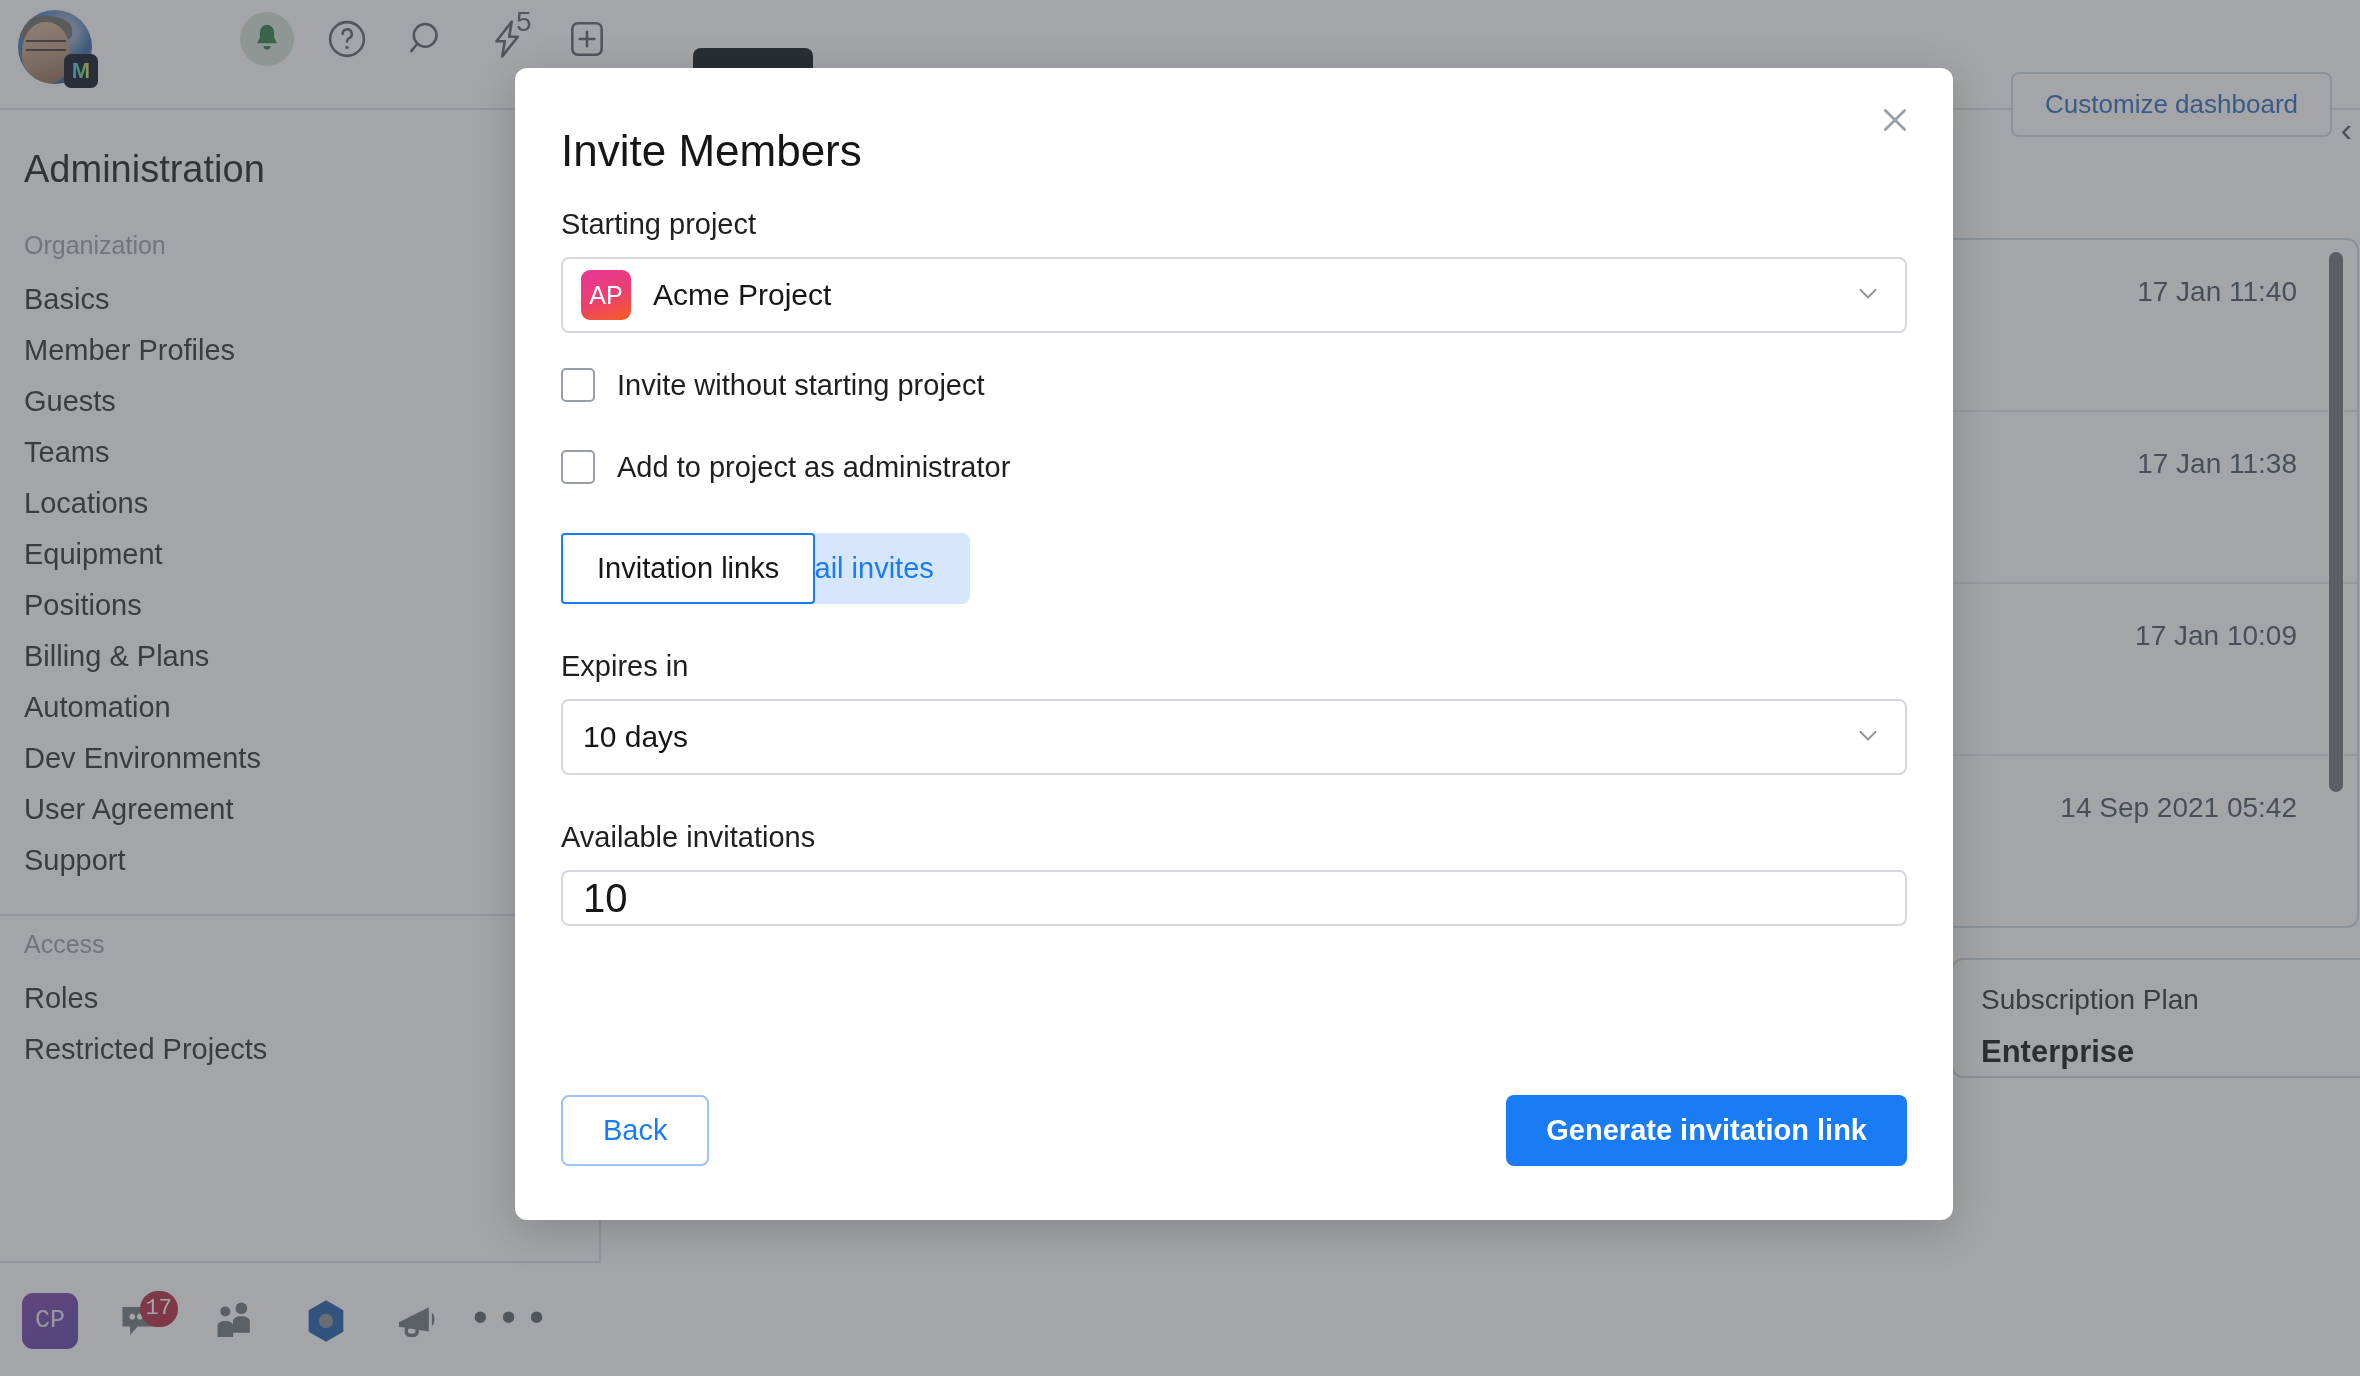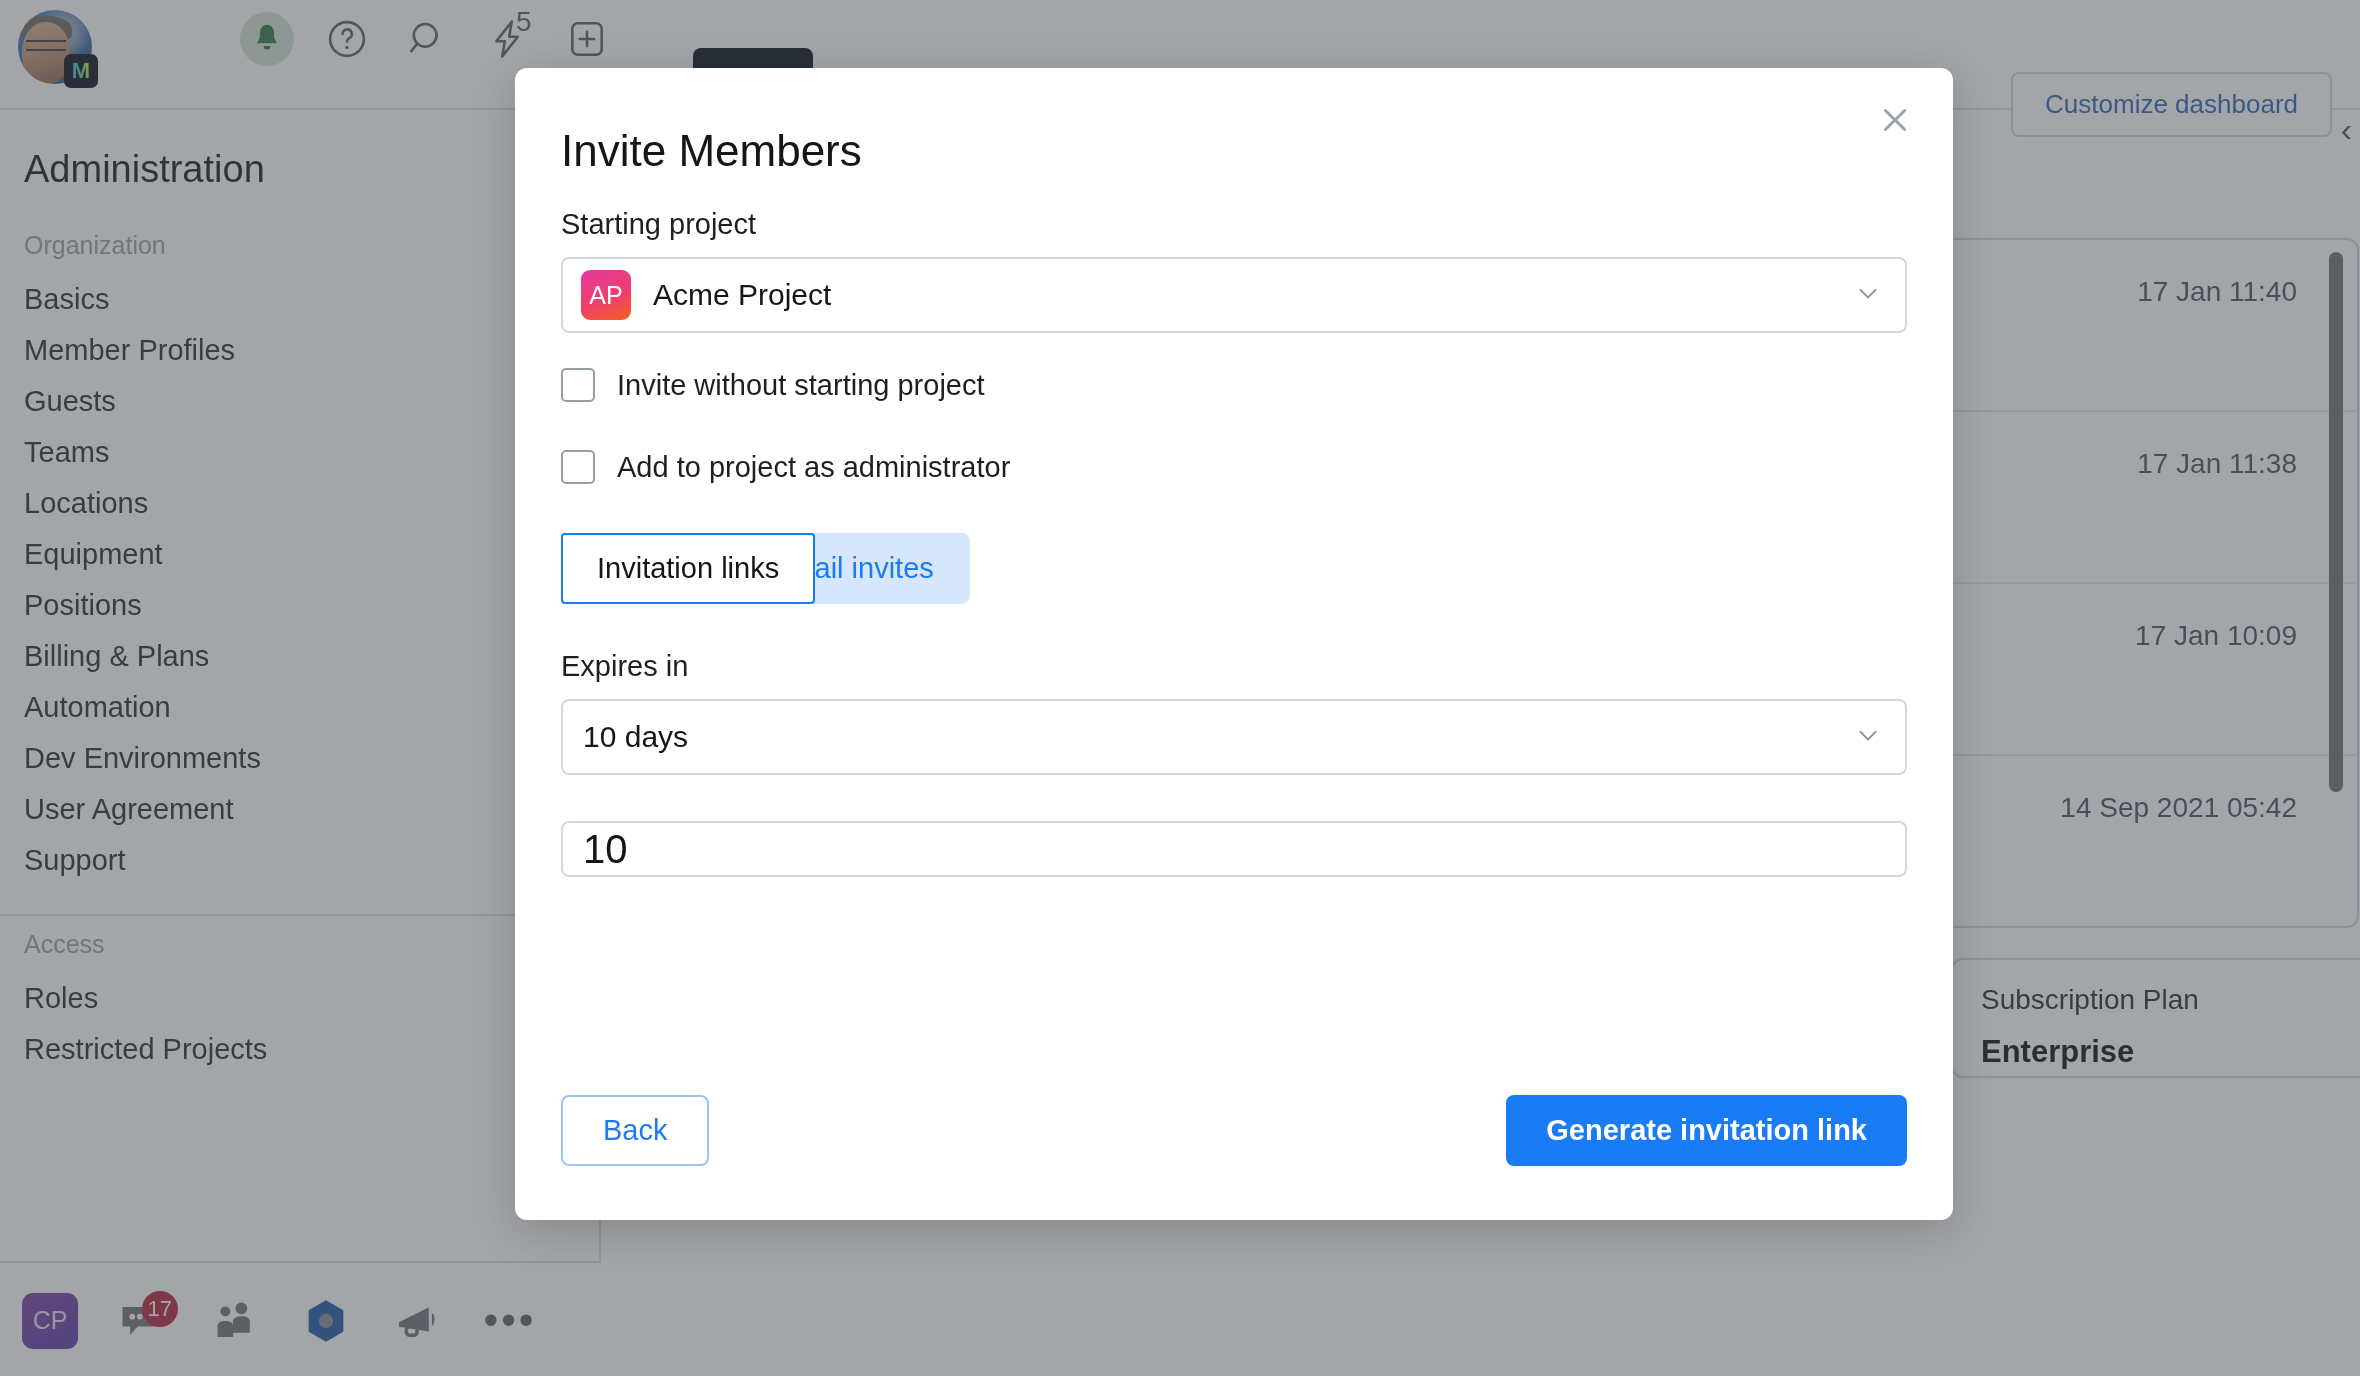--- a/index.html
+++ b/index.html
@@ -149,20 +149,21 @@
     margin: 28px 0 0 0;
   }
 
   
   .taskbar {
     position: absolute;
     left: 0; bottom: 0;
     width: 601px; height: 115px;
     background: #ffffff;
     border-top: 2px solid #dcdfe4;
+    font-family: Liberation Mono, monospace;
   }
   .tb-icons {
     display: flex;
     align-items: center;
     gap: 36px;
     padding: 0 0 0 22px;
     height: 115px;
   }
   .cp-tile {
     width: 56px; height: 56px;
@@ -689,20 +690,21 @@
         <div class="select-text" style="margin-left:2px;">10 days</div>
         <span class="chev">
           <svg width="30" height="30" viewBox="0 0 24 24" fill="none" stroke="#8b9097" stroke-width="1.6" stroke-linecap="round">
             <path d="M6 9.5 12 15.5 18 9.5"></path>
           </svg>
         </span>
       </div>
 
       <div class="spacer-44"></div>
 
+      <div class="field-label">Available invitations</div>
       <div class="text-input" placeholder="10">10</div>
 
     </div>
 
     <div class="modal-footer">
       <div class="btn-back">Back</div>
       <div class="btn-primary">Generate invitation link</div>
     </div>
 
   </div>

